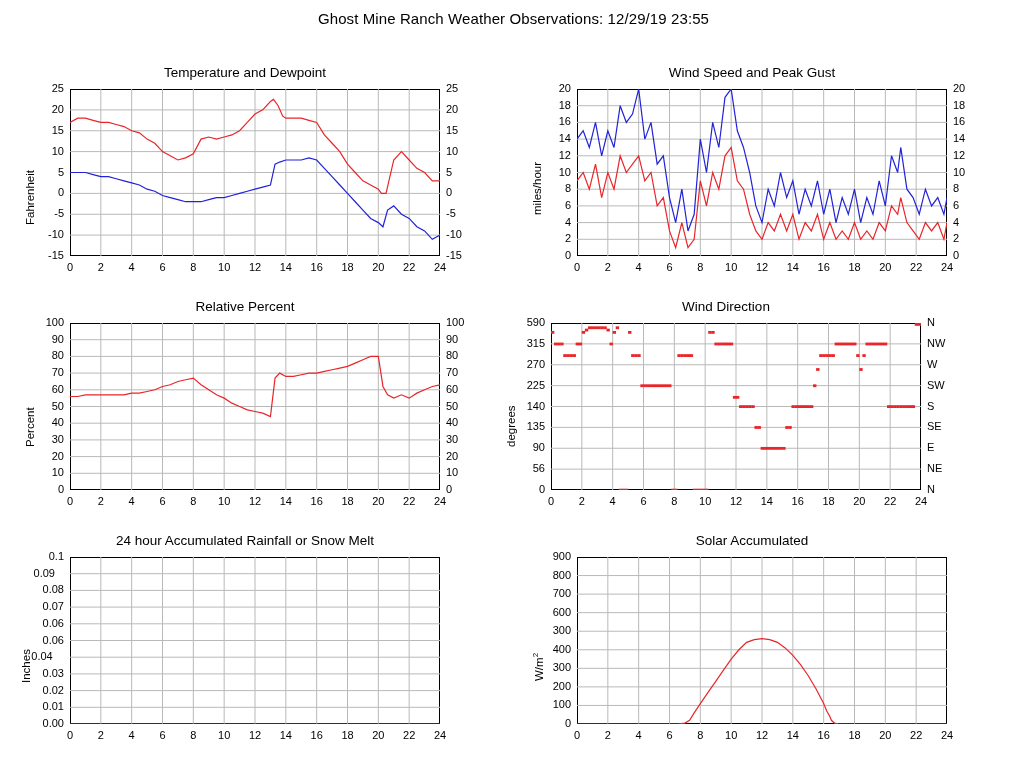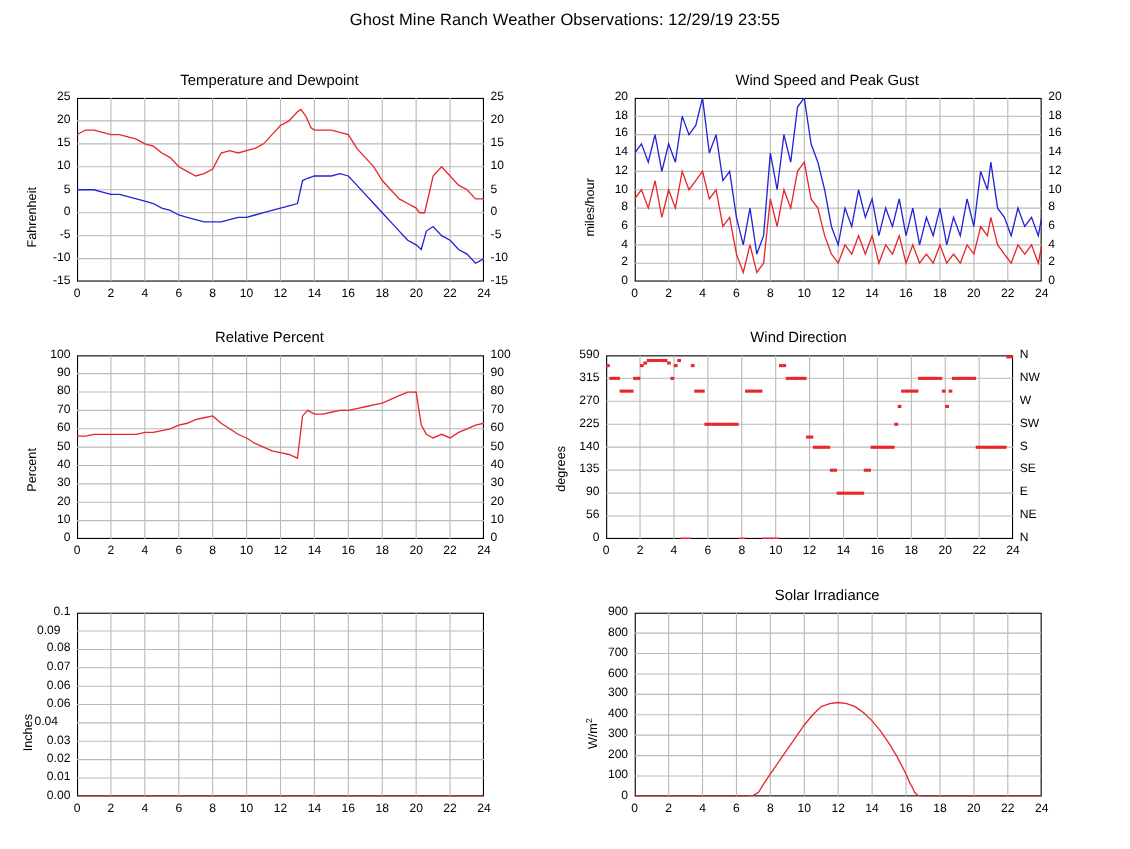--- a/index.html
+++ b/index.html
@@ -461,20 +461,21 @@
       <div class="tick bot" style="left: 230px; width: 30px; top: 196px;">12</div>
       <div class="tick bot" style="left: 260.833px; width: 30px; top: 196px;">14</div>
       <div class="tick bot" style="left: 291.667px; width: 30px; top: 196px;">16</div>
       <div class="tick bot" style="left: 322.5px; width: 30px; top: 196px;">18</div>
       <div class="tick bot" style="left: 353.333px; width: 30px; top: 196px;">20</div>
       <div class="tick bot" style="left: 384.167px; width: 30px; top: 196px;">22</div>
       <div class="tick bot" style="left: 415px; width: 30px; top: 196px;">24</div>
     </div>
 
   <div class="panel" style="left:10px;top:506px;">
+    <div class="ptitle">24 hour Accumulated Rainfall or Snow Melt</div>
     <div class="ylabel" style="left:10px;top:150px;">Inches</div>
     <div class="plotwrap">
       <div class="frame"></div>
       <svg viewBox="0 0 370 167" preserveAspectRatio="none">
         <g>
             <line class="gridline" x1="30.833333333333332" x2="30.833333333333332" y1="0" y2="167"></line>
             <line class="gridline" x1="61.666666666666664" x2="61.666666666666664" y1="0" y2="167"></line>
             <line class="gridline" x1="92.5" x2="92.5" y1="0" y2="167"></line>
             <line class="gridline" x1="123.33333333333333" x2="123.33333333333333" y1="0" y2="167"></line>
             <line class="gridline" x1="154.16666666666669" x2="154.16666666666669" y1="0" y2="167"></line>
@@ -518,21 +519,21 @@
       <div class="tick bot" style="left: 230px; width: 30px; top: 196px;">12</div>
       <div class="tick bot" style="left: 260.833px; width: 30px; top: 196px;">14</div>
       <div class="tick bot" style="left: 291.667px; width: 30px; top: 196px;">16</div>
       <div class="tick bot" style="left: 322.5px; width: 30px; top: 196px;">18</div>
       <div class="tick bot" style="left: 353.333px; width: 30px; top: 196px;">20</div>
       <div class="tick bot" style="left: 384.167px; width: 30px; top: 196px;">22</div>
       <div class="tick bot" style="left: 415px; width: 30px; top: 196px;">24</div>
     </div>
 
   <div class="panel" style="left:517px;top:506px;">
-    <div class="ptitle">Solar Irradiance</div>
+    <div class="ptitle">Solar Accumulated</div>
     <div class="ylabel" style="left:14px;top:148px;"><span>W/m</span><sup style="font-size:8px">2</sup></div>
     <div class="plotwrap">
       <div class="frame"></div>
       <svg viewBox="0 0 370 167" preserveAspectRatio="none">
         <g>
             <line class="gridline" x1="30.833333333333332" x2="30.833333333333332" y1="0" y2="167"></line>
             <line class="gridline" x1="61.666666666666664" x2="61.666666666666664" y1="0" y2="167"></line>
             <line class="gridline" x1="92.5" x2="92.5" y1="0" y2="167"></line>
             <line class="gridline" x1="123.33333333333333" x2="123.33333333333333" y1="0" y2="167"></line>
             <line class="gridline" x1="154.16666666666669" x2="154.16666666666669" y1="0" y2="167"></line>

